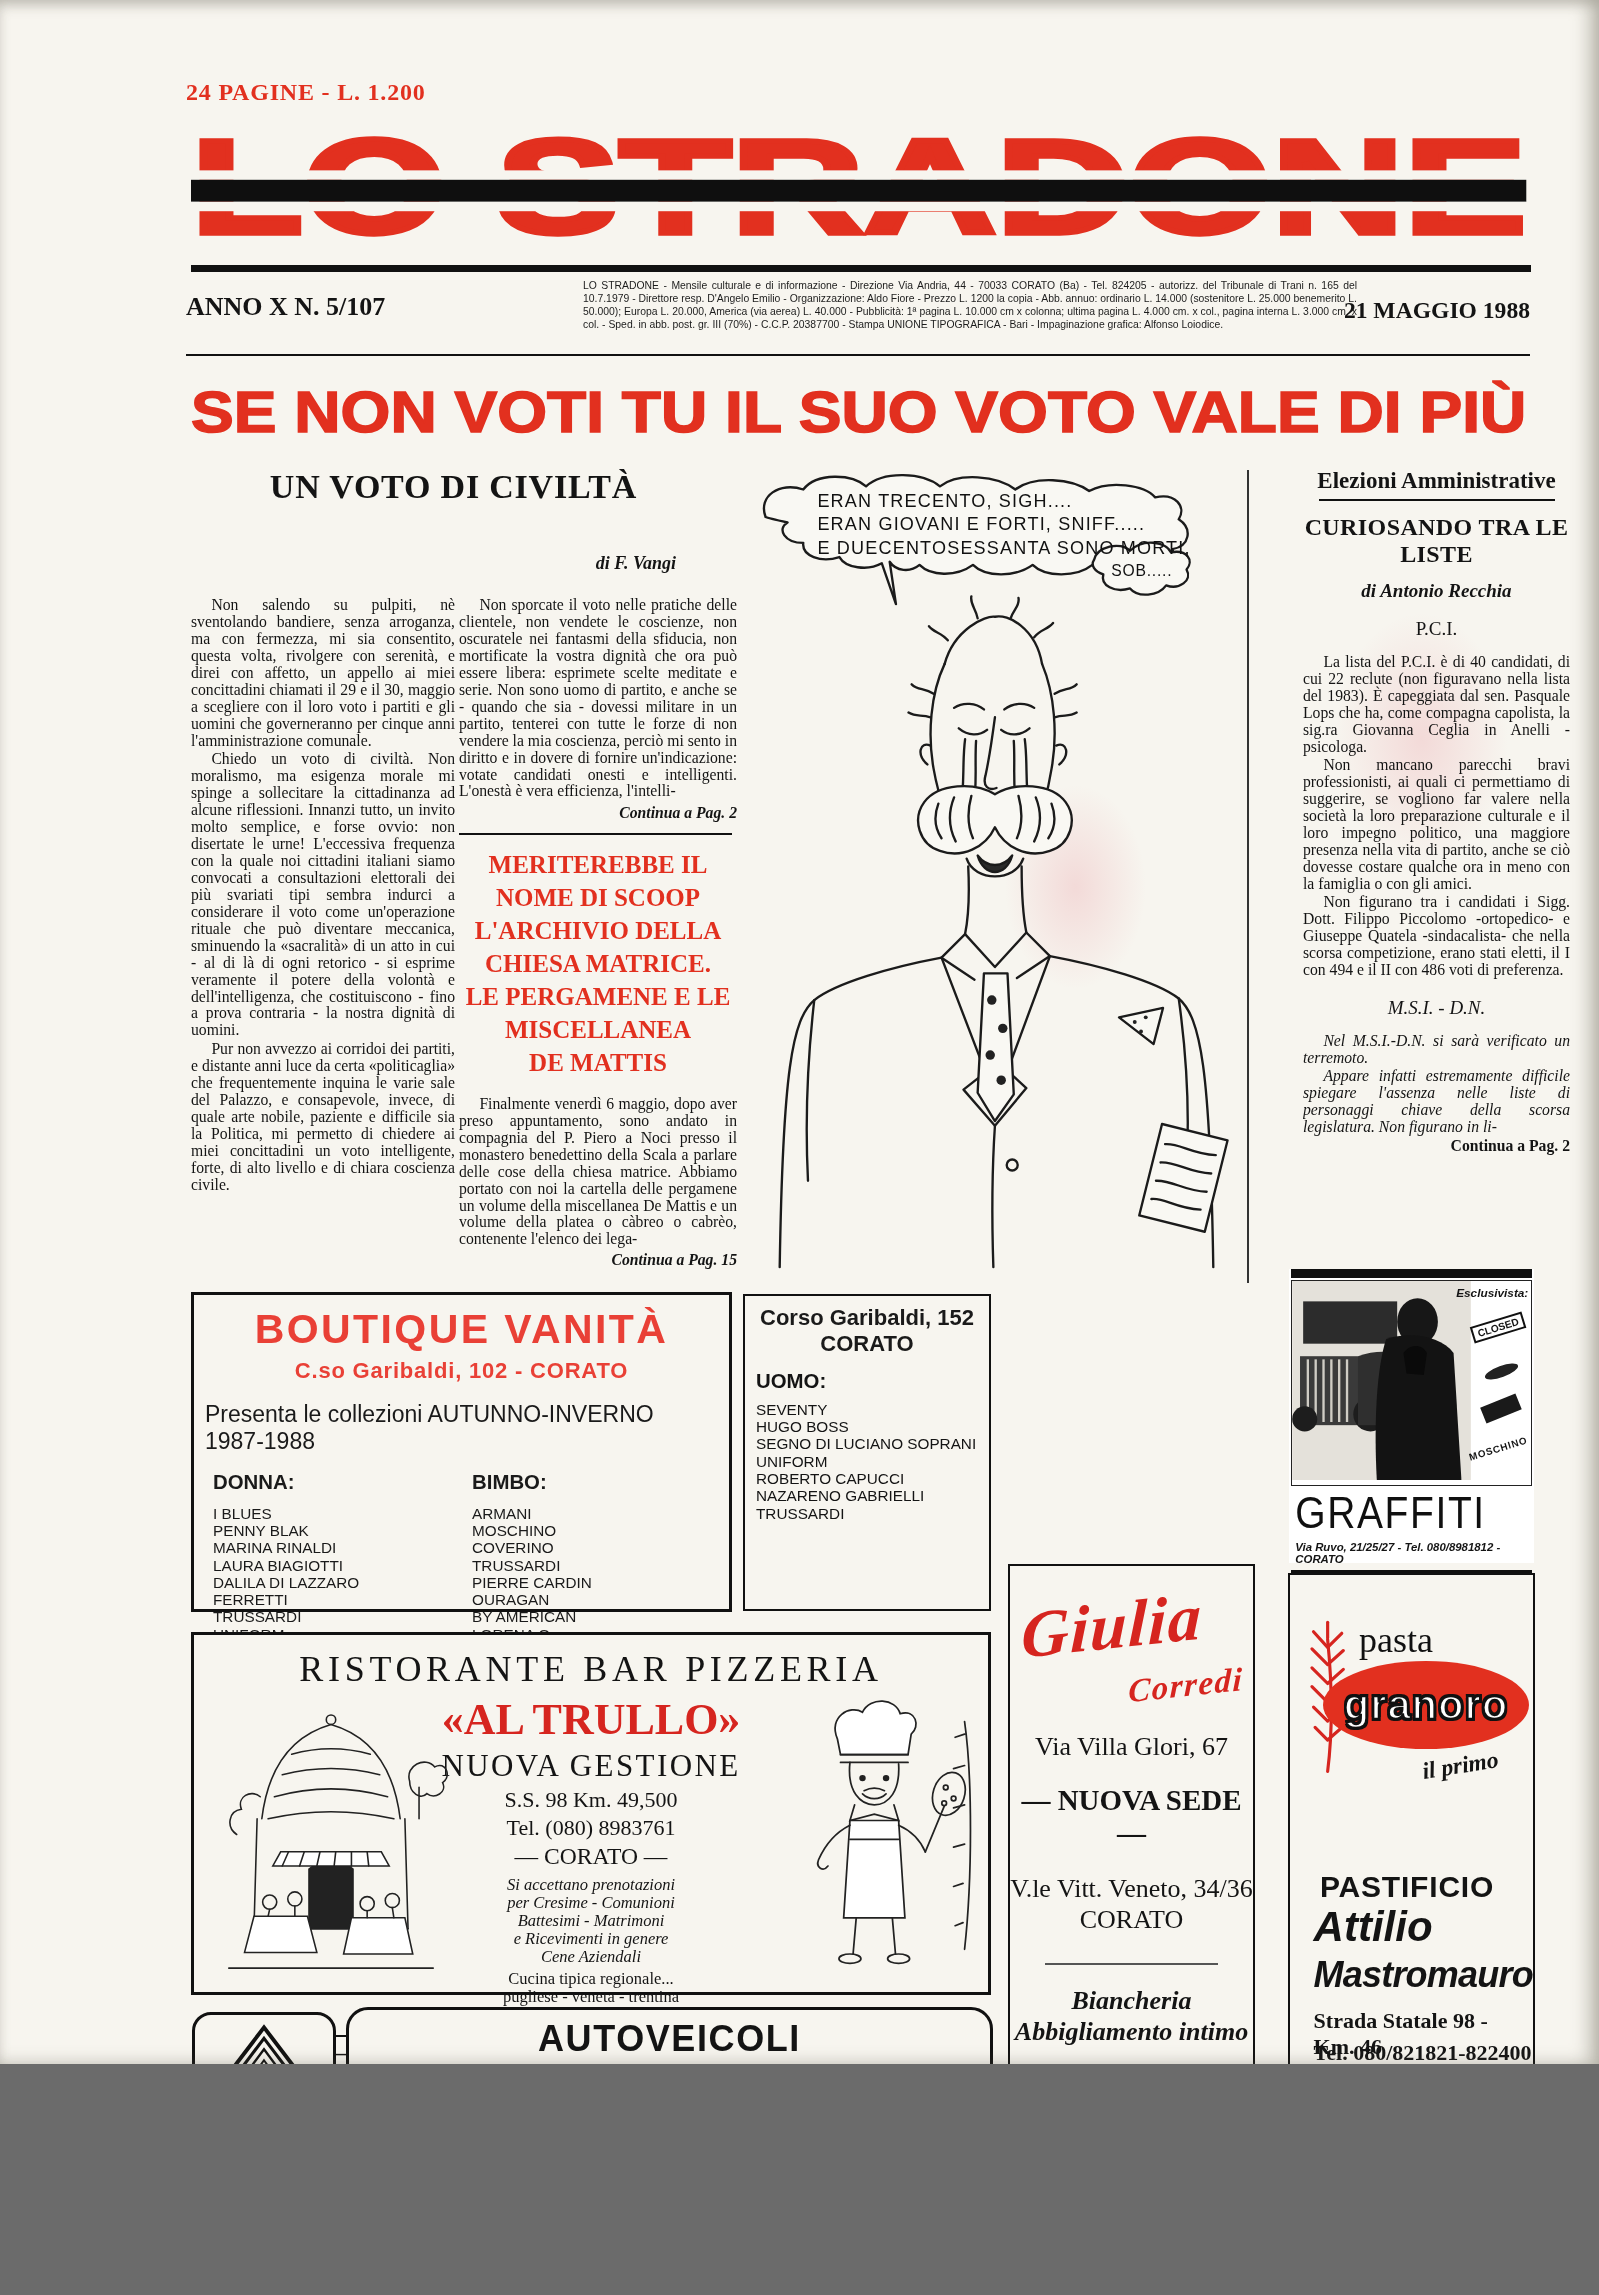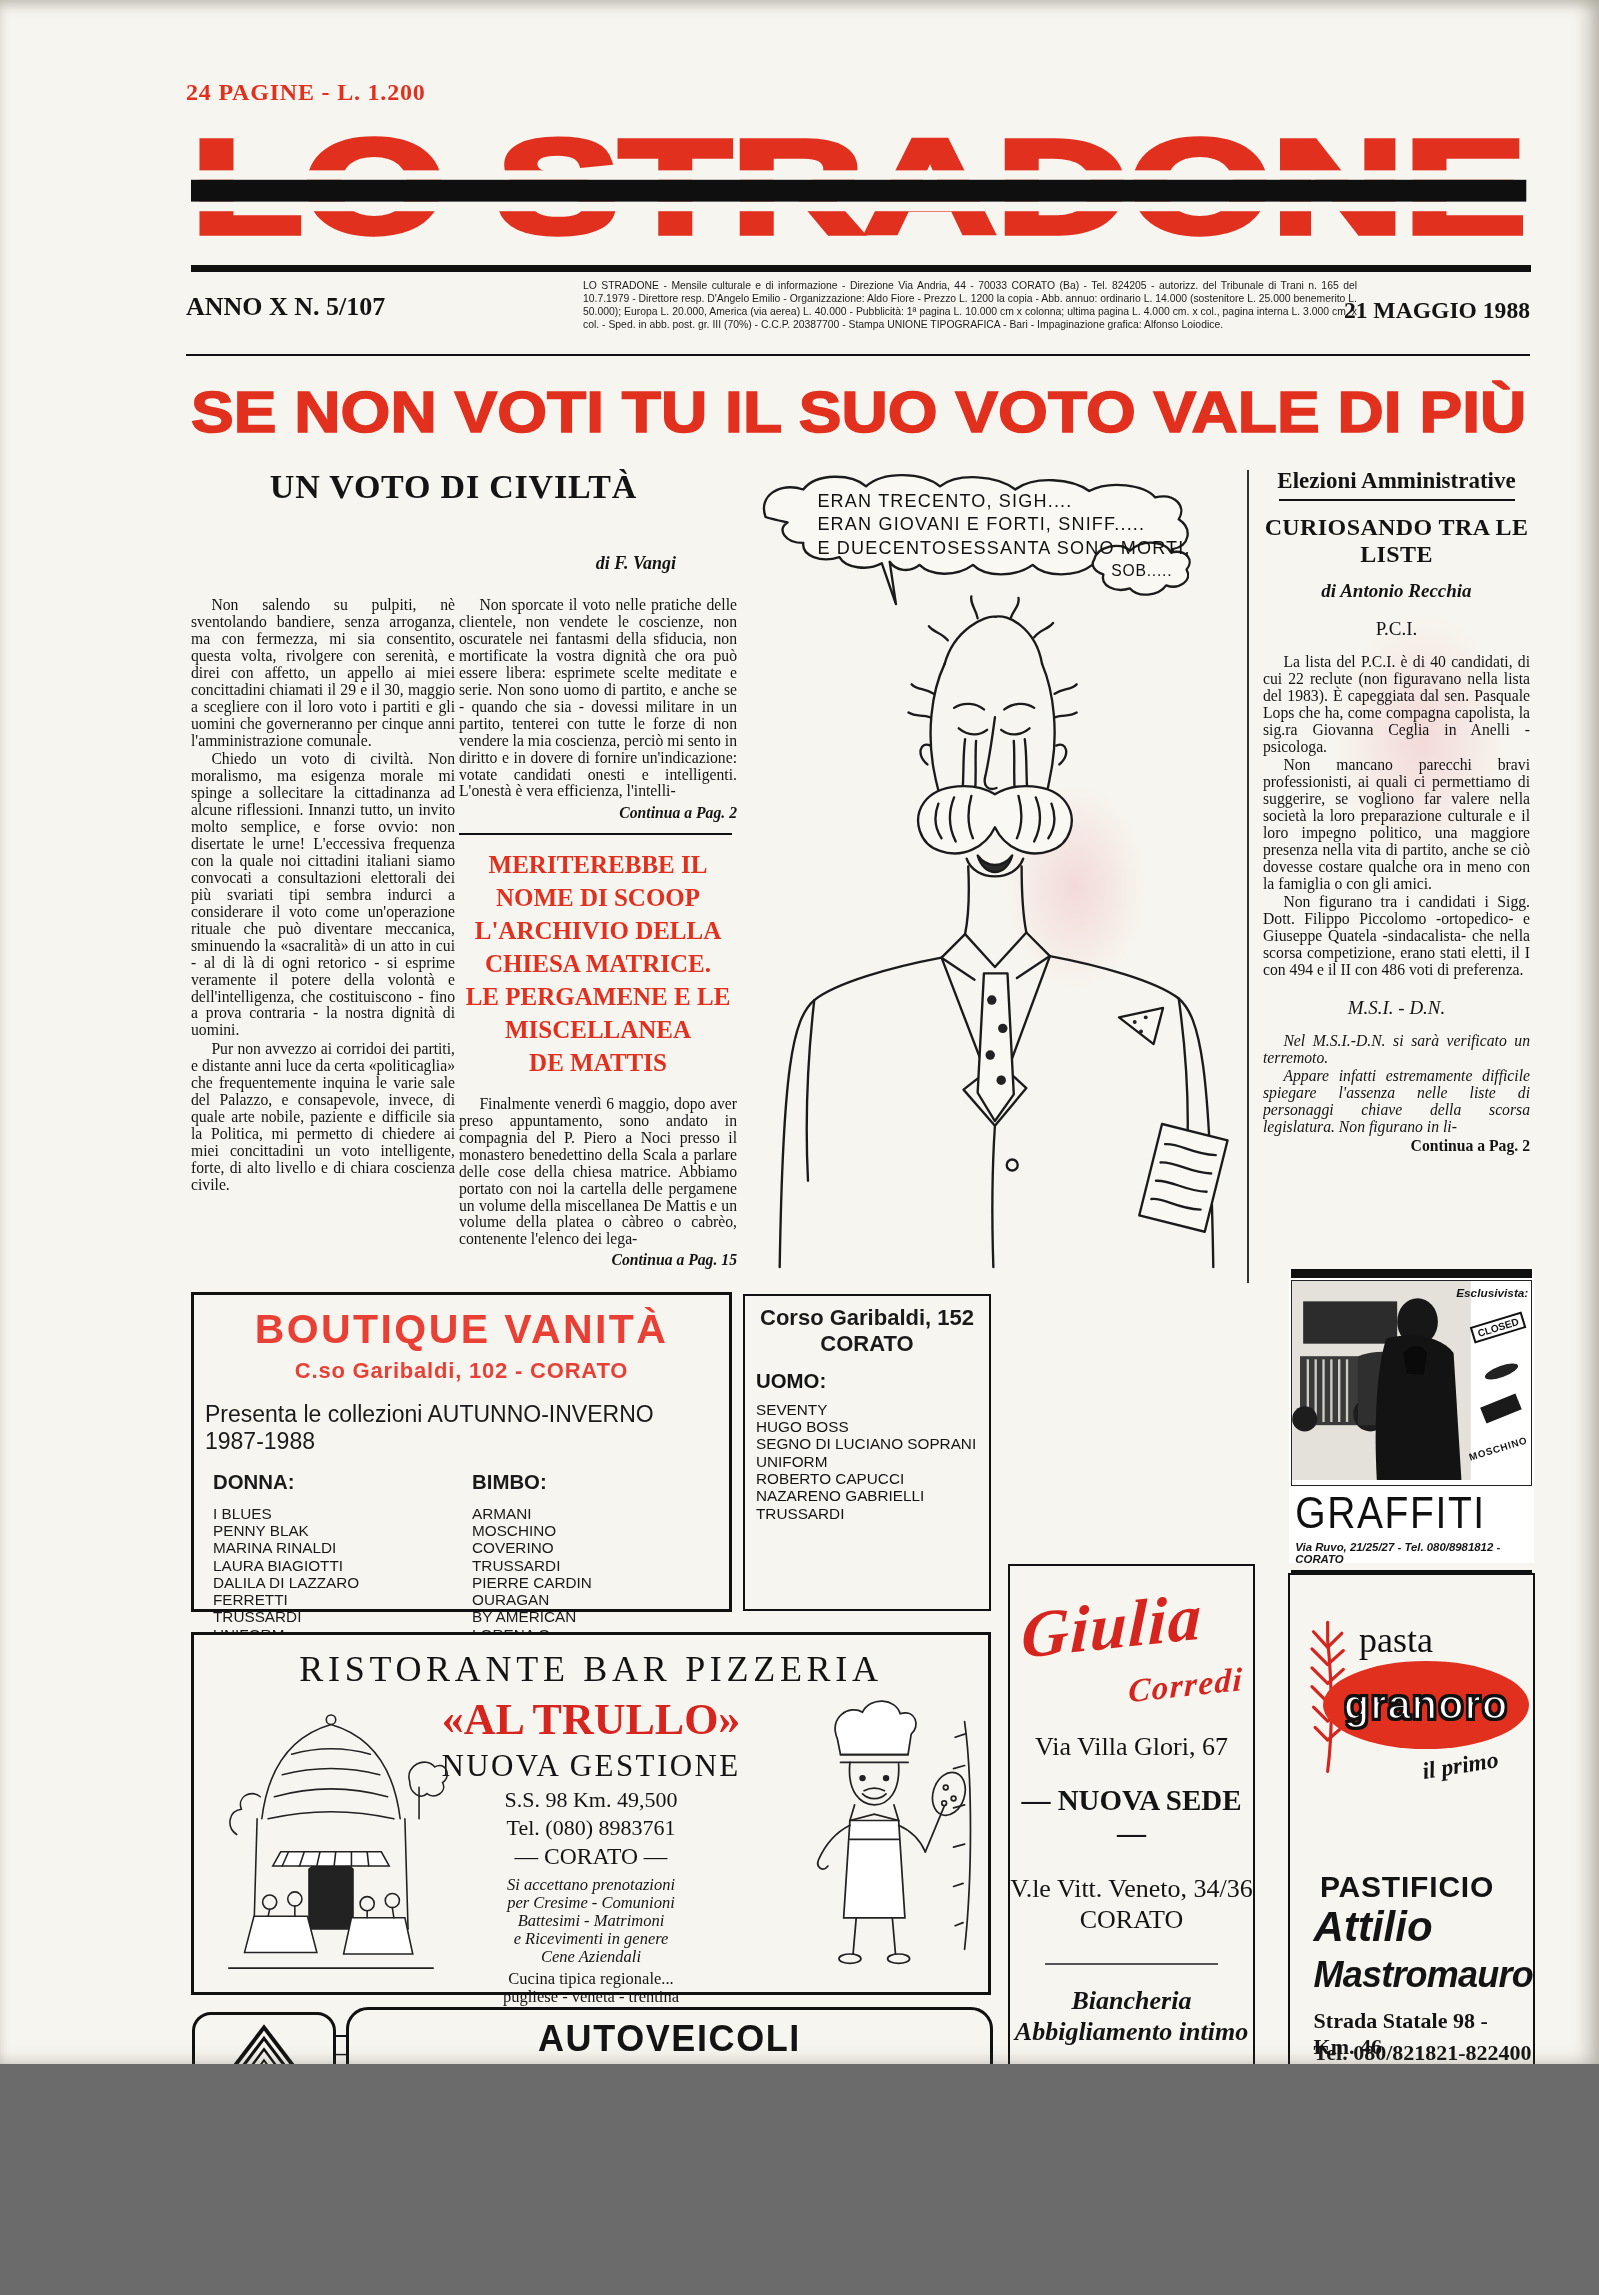--- a/index.html
+++ b/index.html
@@ -128,21 +128,21 @@
       </g>
     </g>
     <text x="96" y="62" font-size="23" letter-spacing="1.5" fill="#111">ERAN TRECENTO, SIGH....</text>
     <text x="96" y="92" font-size="23" letter-spacing="1.5" fill="#111">ERAN GIOVANI E FORTI, SNIFF.....</text>
     <text x="96" y="122" font-size="23" letter-spacing="1.5" fill="#111">E DUECENTOSESSANTA SONO MORTI,</text>
     <text x="470" y="150" font-size="20" letter-spacing="1" fill="#111">SOB.....</text>
   </svg>
 
   <div class="abs" style="left:1247px;top:470px;width:2px;height:813px;background:#333;"></div>
 
-  <div class="abs" style="left:1263px;top:468px;width:267px;height:817px;overflow:hidden;">
+  <div class="abs" style="left:1303px;top:468px;width:267px;height:817px;overflow:hidden;">
     <div class="ctr b" style="font-size:23px;">Elezioni Amministrative</div>
     <div class="rule" style="width:236px;height:2.4px;margin:4.7px auto 0 auto;"></div>
     <div class="ctr b" style="font-size:24px;margin-top:12.6px;letter-spacing:0.4px;">CURIOSANDO TRA LE LISTE</div>
     <div class="ctr b i" style="font-size:19px;margin-top:12.6px;">di Antonio Recchia</div>
     <div class="ctr" style="font-size:19px;margin-top:15.7px;">P.C.I.</div>
     <div class="bodytxt" style="margin-top:14px;">
       <p>La lista del P.C.I. è di 40 candidati, di cui 22 reclute (non figuravano nella lista del 1983). È capeggiata dal sen. Pasquale Lops che ha, come compagna capolista, la sig.ra Giovanna Ceglia in Anelli - psicologa.</p>
       <p>Non mancano parecchi bravi professionisti, ai quali ci permettiamo di suggerire, se vogliono far valere nella società la loro preparazione culturale e il loro impegno politico, una maggiore presenza nella vita di partito, anche se ciò dovesse costare qualche ora in meno con la famiglia o con gli amici.</p>
       <p>Non figurano tra i candidati i Sigg. Dott. Filippo Piccolomo -ortopedico- e Giuseppe Quatela -sindacalista- che nella scorsa competizione, erano stati eletti, il I con 494 e il II con 486 voti di preferenza.</p>
     </div>

